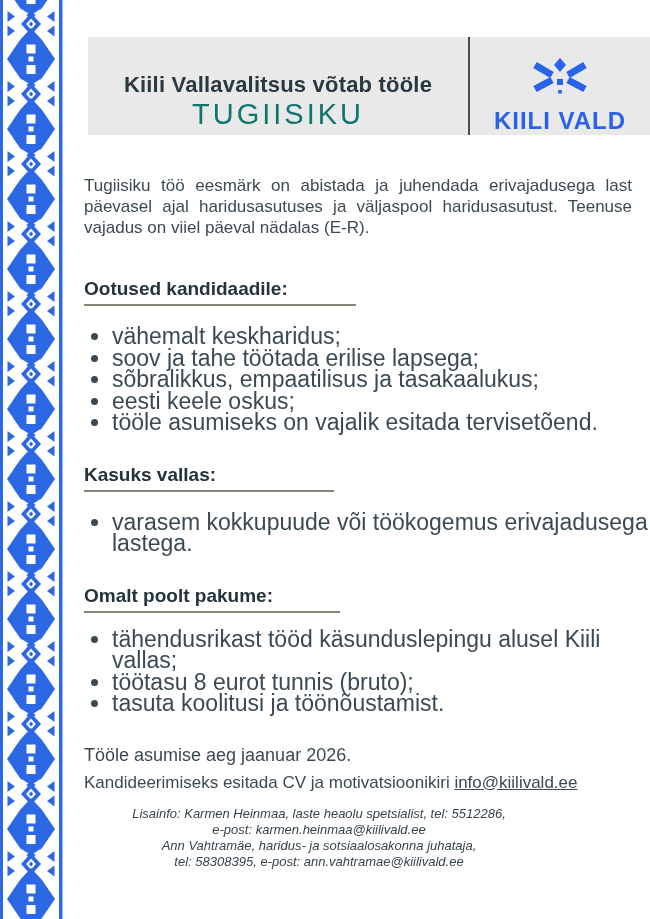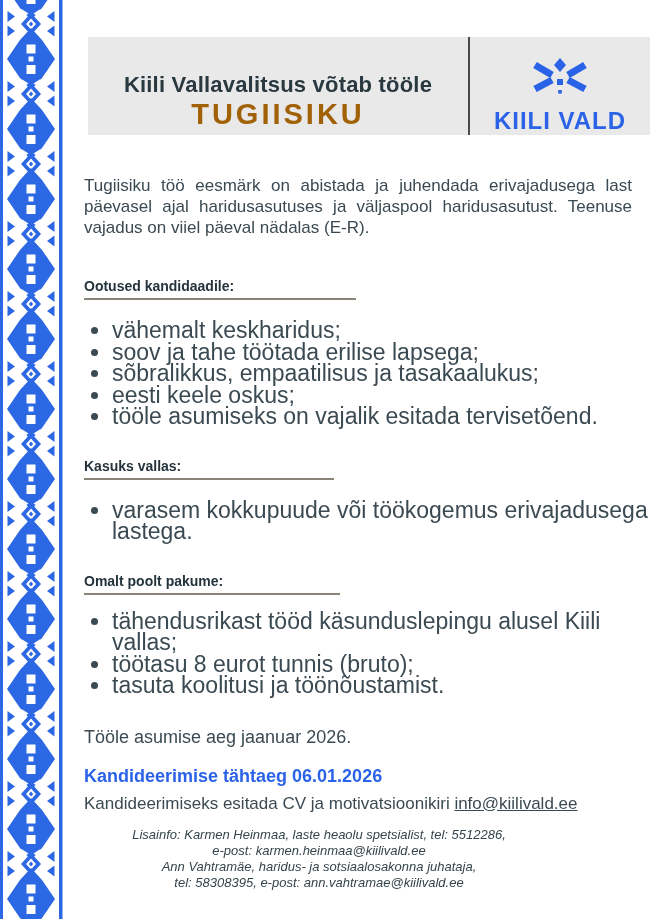--- a/index.html
+++ b/index.html
@@ -10,28 +10,28 @@
   }
   .folk-border{position:absolute;left:0;top:0;width:63px;height:919px;}
   .content{position:absolute;left:84px;top:0;width:566px;}
 
   .header-box{
     margin-top:37px;margin-left:4px;height:98px;background:#e9e9e9;
     display:flex;align-items:stretch;position:relative;
   }
   .header-left{width:380px;display:flex;flex-direction:column;justify-content:center;align-items:center;}
   .header-title{font-size:22px;font-weight:700;color:#2a3940;letter-spacing:.2px;margin-top:30px;}
-  .position-title{font-size:29px;font-weight:700;color:#a16207;letter-spacing:3px;}
+  .position-title{font-size:29px;font-weight:400;color:#0f766e;letter-spacing:3px;}
   .header-divider{width:2px;background:#4a4a4a;}
   .header-right{flex:1;display:flex;flex-direction:column;justify-content:flex-end;align-items:center;}
   .logo-text{font-size:24px;font-weight:800;color:#2b63e8;letter-spacing:1px;margin-top:2px;}
 
   .intro{margin-top:40px;width:548px;font-size:17px;line-height:21px;text-align:justify;}
 
-  h2{margin:0;font-size:14px;font-weight:700;color:#24333c;}
+  h2{margin:0;font-size:19px;font-weight:700;color:#24333c;}
   .rule{height:2px;background:#8a8478;margin-top:4px;}
   .sec-expect{margin-top:40px;}
   .sec-benefit{margin-top:30px;}
   .sec-offer{margin-top:30px;}
   ul{margin:0;padding-left:28px;}
   .sec-expect ul{margin-top:20px;}
   .sec-benefit ul{margin-top:20px;}
   .sec-offer ul{margin-top:16px;}
   li{font-size:23px;line-height:21.5px;}
 
@@ -126,21 +126,20 @@
     <div class="rule" style="width:256px"></div>
     <ul>
       <li>tähendusrikast tööd käsunduslepingu alusel Kiili vallas;</li>
       <li>töötasu 8 eurot tunnis (bruto);</li>
       <li>tasuta koolitusi ja töönõustamist.</li>
     </ul>
   </section>
 
   <div class="start-line">Tööle asumise aeg jaanuar 2026.</div>
 
-  <div class="deadline-line">Kandideerimise tähtaeg 06.01.2026</div>
 
   <div class="apply-line"><span>Kandideerimiseks esitada CV ja motivatsioonikiri </span><a href="#">info@kiilivald.ee</a></div>
 
   <div class="footer">
     <div>Lisainfo: Karmen Heinmaa, laste heaolu spetsialist, tel: 5512286,</div>
     <div>e-post: karmen.heinmaa@kiilivald.ee</div>
     <div>Ann Vahtramäe, haridus- ja sotsiaalosakonna juhataja,</div>
     <div>tel: 58308395, e-post: ann.vahtramae@kiilivald.ee</div>
   </div>
 

